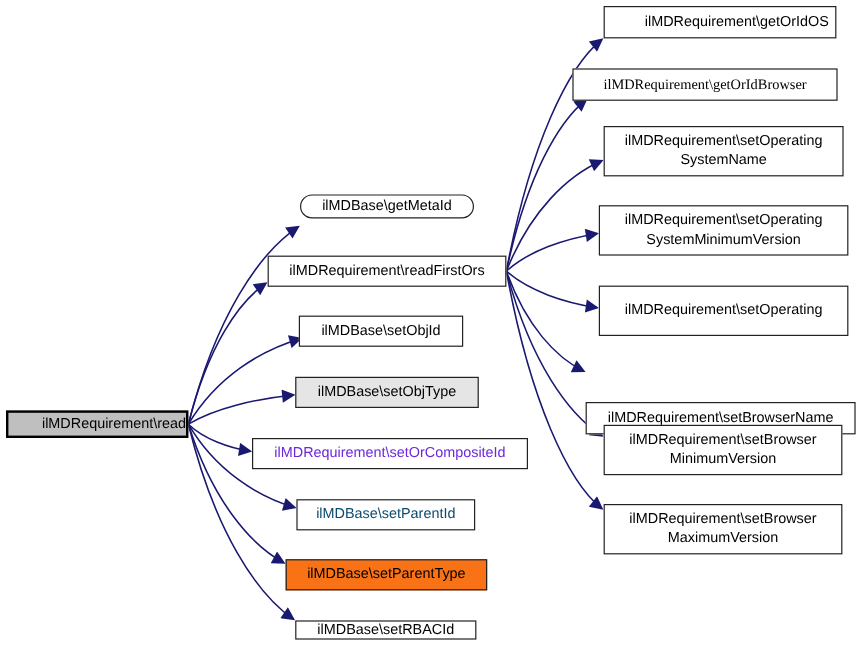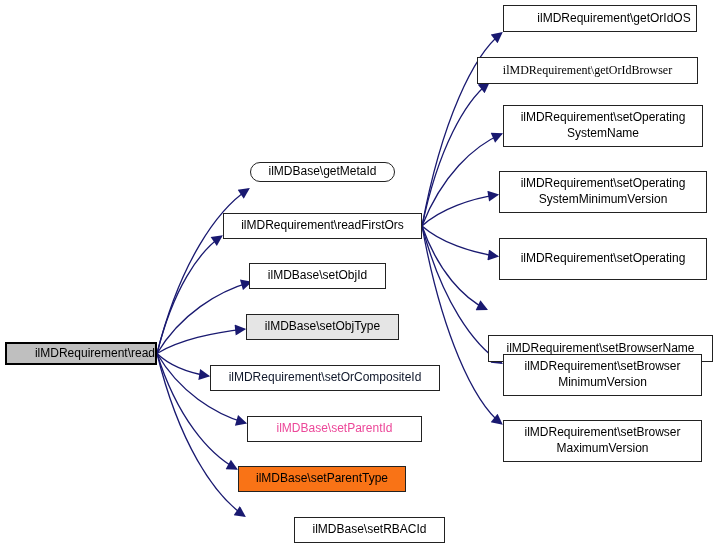--- a/index.html
+++ b/index.html
@@ -66,30 +66,30 @@
       </div>
       <div class="node" style="left: 223px; top: 213px; width: 199px; height: 26px; background: rgb(255, 255, 255); border-color: rgb(34, 34, 34); color: rgb(0, 0, 0); align-items: center;">
         <span class="node-line">ilMDRequirement\readFirstOrs</span>
       </div>
       <div class="node" style="left: 249px; top: 263px; width: 137px; height: 26px; background: rgb(255, 255, 255); border-color: rgb(34, 34, 34); color: rgb(0, 0, 0); text-align: center;">
         <span class="node-line">ilMDBase\setObjId</span>
       </div>
       <div class="node" style="left: 246px; top: 314px; width: 153px; height: 26px; background: #e5e5e5; border-color: rgb(34, 34, 34); color: rgb(0, 0, 0);">
         <span class="node-line">ilMDBase\setObjType</span>
       </div>
-      <div class="node" style="left: 210px; top: 365px; width: 230px; height: 26px; background: rgb(255, 255, 255); border-color: rgb(34, 34, 34); color: #0f172a; align-items: center;">
+      <div class="node" style="left: 210px; top: 365px; width: 230px; height: 26px; background: rgb(255, 255, 255); border-color: rgb(34, 34, 34); color: #6d28d9; align-items: center;">
         <span class="node-line">ilMDRequirement\setOrCompositeId</span>
       </div>
-      <div class="node" style="left: 247px; top: 416px; width: 175px; height: 26px; background: rgb(255, 255, 255); border-color: rgb(34, 34, 34); color: #ec4899;">
+      <div class="node" style="left: 247px; top: 416px; width: 149px; height: 26px; background: rgb(255, 255, 255); border-color: rgb(34, 34, 34); color: #0c4a6e;">
         <span class="node-line">ilMDBase\setParentId</span>
       </div>
       <div class="node" style="left: 238px; top: 466px; width: 168px; height: 26px; background: #f97316; border-color: rgb(34, 34, 34); color: rgb(0, 0, 0);">
         <span class="node-line">ilMDBase\setParentType</span>
       </div>
-      <div class="node" style="left: 246px; top: 517px; width: 151px; height: 26px; background: rgb(255, 255, 255); border-color: rgb(34, 34, 34); color: rgb(0, 0, 0); margin-left: 48px;">
+      <div class="node" style="left: 246px; top: 517px; width: 151px; height: 16px; background: rgb(255, 255, 255); border-color: rgb(34, 34, 34); color: rgb(0, 0, 0);">
         <span class="node-line">ilMDBase\setRBACId</span>
       </div>
       <div class="node" style="left: 503px; top: 5px; width: 194px; height: 27px; background: rgb(255, 255, 255); border-color: rgb(34, 34, 34); color: rgb(0, 0, 0); padding-left: 28px;">
         <span class="node-line">ilMDRequirement\getOrIdOS</span>
       </div>
       <div class="node" style="left: 477px; top: 57px; width: 221px; height: 27px; background: rgb(255, 255, 255); border-color: rgb(34, 34, 34); color: rgb(0, 0, 0); font-family: Liberation Serif, serif;">
         <span class="node-line">ilMDRequirement\getOrIdBrowser</span>
       </div>
       <div class="node" style="left: 503px; top: 105px; width: 200px; height: 42px; background: rgb(255, 255, 255); border-color: rgb(34, 34, 34); color: rgb(0, 0, 0);">
         <span class="node-line">ilMDRequirement\setOperating</span>

